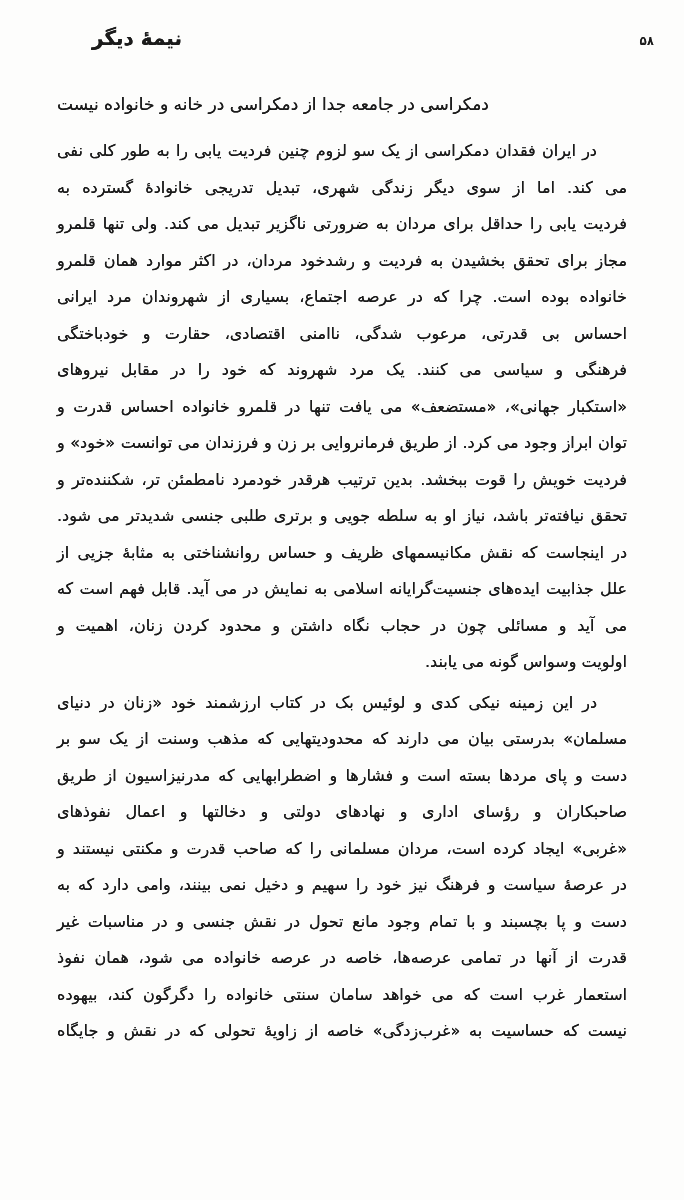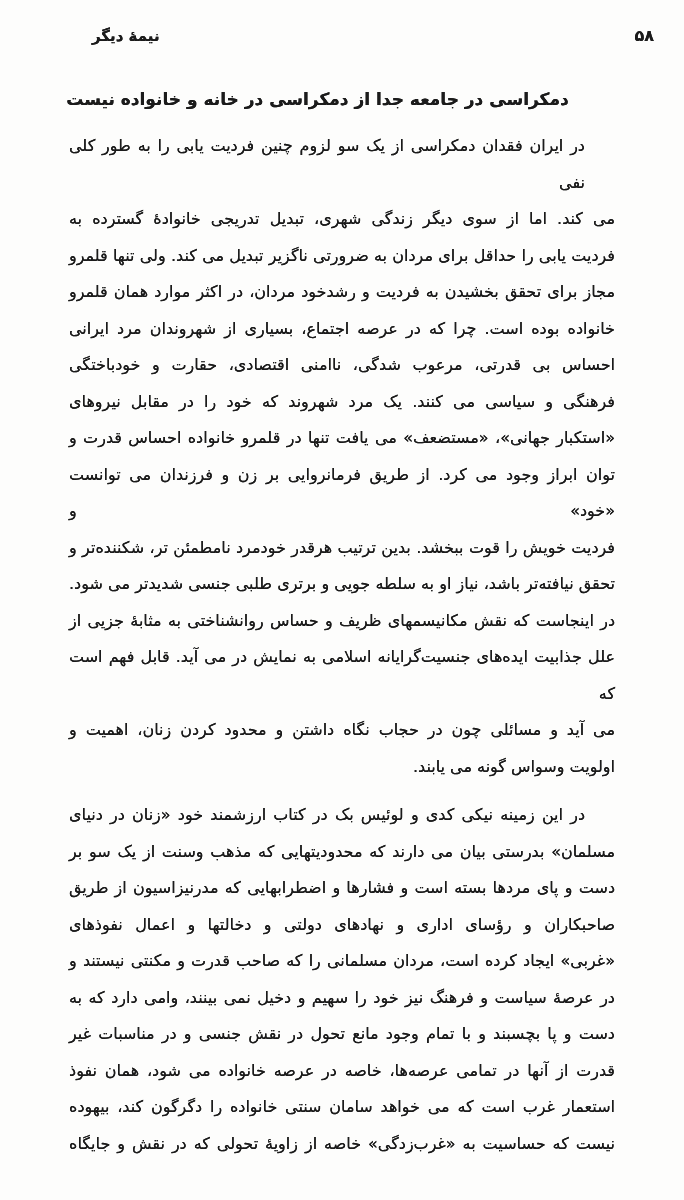--- a/index.html
+++ b/index.html
@@ -21,37 +21,38 @@
     text-shadow: 0 0 0.4px currentColor;
   }
   .page-header {
     display: flex;
     justify-content: space-between;
     align-items: baseline;
     padding: 26px 30px 0 92px;
     font-weight: bold;
   }
   .page-number {
-    font-size: 16px;
+    font-size: 12px;
+    font-family: Liberation Mono, monospace;
   }
   .journal-title {
-    font-size: 15px;
+    font-size: 20px;
   }
   .section-heading {
     font-size: 17px;
-    font-weight: bold;
-    text-align: center;
+    font-weight: normal;
+    text-align: left;
     margin: 42px 106px 0 57px;
     line-height: 24px;
   }
   .page-body {
     margin: 17px 57px 0 57px;
     font-size: 16px;
   }
-  .para { margin: 12px; }
+  .para { margin: 0; }
   .para + .para { margin-top: 4px; }
   .t-line {
     line-height: 36.5px;
     text-align: justify;
     text-align-last: justify;
   }
   .t-line.indent { padding-right: 30px; }
   .t-line.end { text-align-last: right; }
   .seg-bold { font-weight: normal; }
   .seg-sup {

